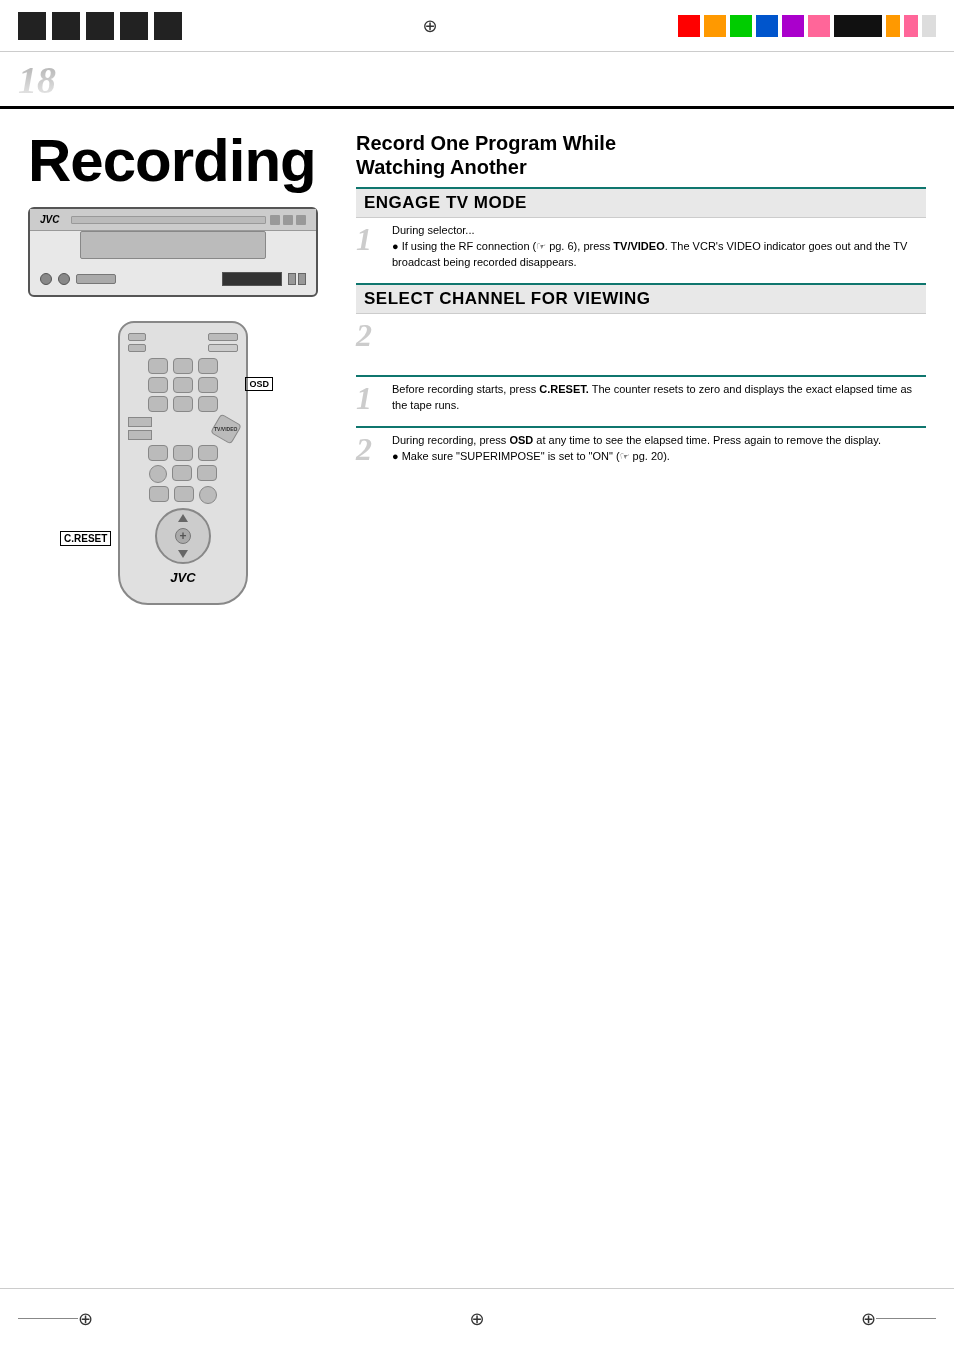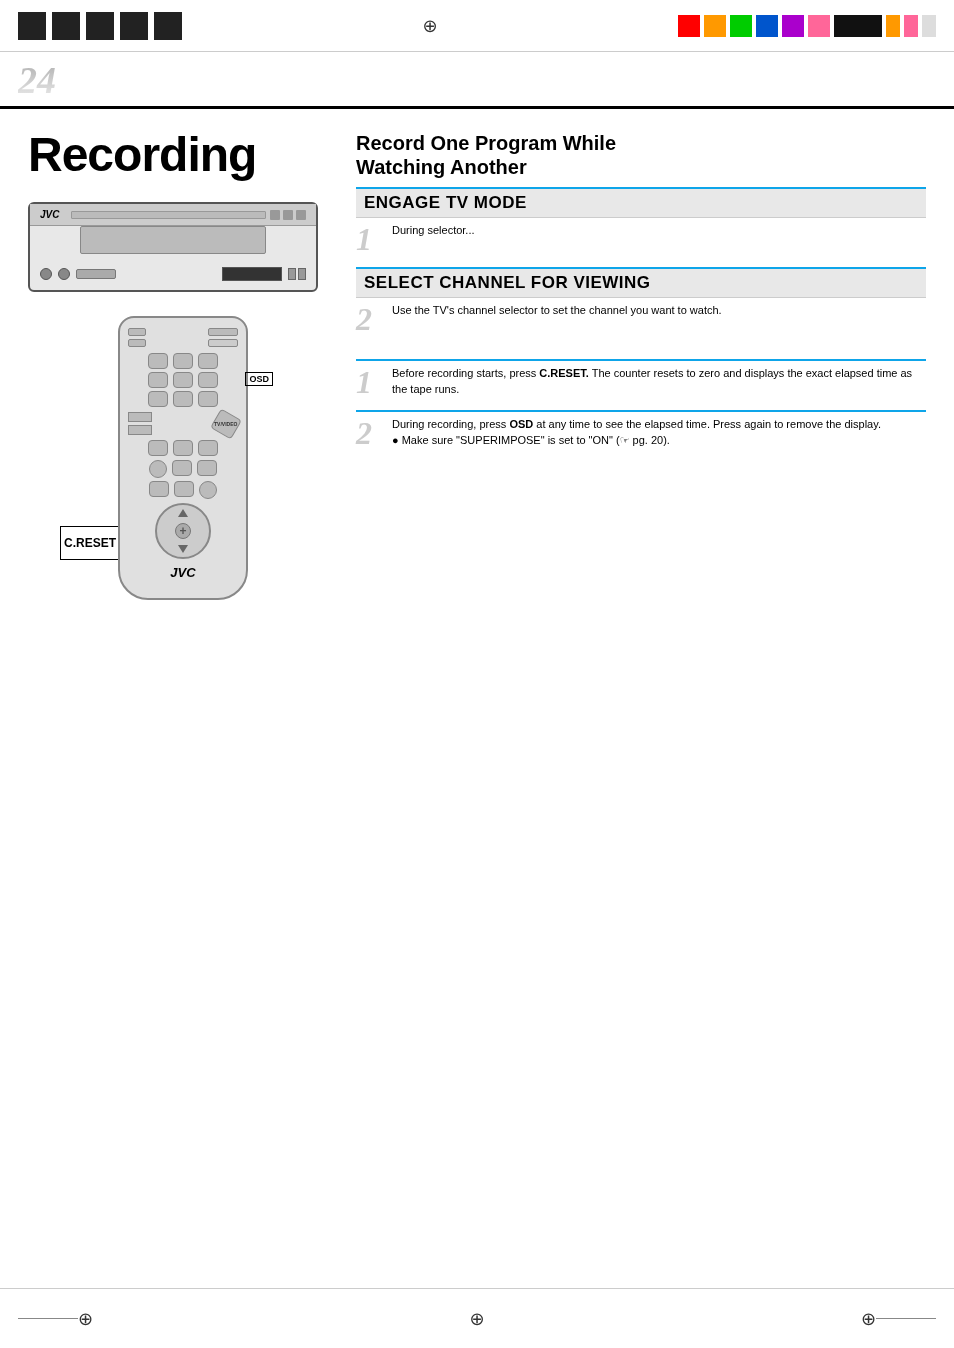--- a/index.html
+++ b/index.html
@@ -82,25 +82,25 @@
     }
 
     
     .left-column {
       width: 310px;
       flex-shrink: 0;
       padding-top: 12px;
     }
 
     .section-title-recording {
-      font-size: 48px;
+      font-size: 60px;
       font-weight: 900;
       color: #000;
       line-height: 1;
-      margin-bottom: 23px;
+      margin-bottom: 16px;
       letter-spacing: -1px;
     }
 
     
     .vcr-device {
       width: 290px;
       height: 90px;
       background: #e8e8e8;
       border: 2px solid #555;
       border-radius: 6px;
@@ -226,43 +226,43 @@
       font-size: 13px;
       font-weight: bold;
       font-style: italic;
       color: #000;
       margin-top: 6px;
     }
     .remote-creset-label {
       position: absolute;
       left: -58px;
       top: 210px;
-      font-size: 12px;
+      font-size: 10px;
       font-weight: bold;
       border: 1px solid #000;
-      padding: 9px 3px;
+      padding: 1px 3px;
       white-space: nowrap;
     }
 
     
     .right-column {
       flex: 1;
       padding-top: 12px;
     }
 
     .section-heading {
       font-size: 20px;
       font-weight: bold;
       color: #000;
       margin-bottom: 8px;
       line-height: 1.2;
     }
 
     .step-container {
-      border-top: 2px solid #0ea5e9;
+      border-top: 2px solid #0f766e;
       margin-bottom: 4px;
     }
 
     .step-header {
       background: #e8e8e8;
       padding: 4px 8px;
       border-bottom: 1px solid #ccc;
     }
 
     .step-title {
@@ -382,21 +382,21 @@
       <div class="color-block" style="background:#aa00cc;"></div>
       <div class="color-block" style="background:#ff6699;"></div>
       <div class="black-strip"></div>
       <div class="color-block" style="background:#ff9900;width:14px;"></div>
       <div class="color-block" style="background:#ff6699;width:14px;"></div>
       <div class="color-block" style="background:#dddddd;width:14px;"></div>
     </div>
   </div>
 
   <div class="page-header">
-    <div class="page-number">24</div>
+    <div class="page-number">18</div>
   </div>
 
   <div class="content-body">
 
     <div class="left-column">
 
       <div class="section-title-recording">Recording</div>
 
       <div class="vcr-device">
         <div class="vcr-top-strip">
@@ -516,32 +516,34 @@
 
       <div class="step-container">
         <div class="step-header">
           <div class="step-title">ENGAGE TV MODE</div>
         </div>
         <div class="step-body">
           <div class="step-number">1</div>
           <div class="step-text">
             <span>During selector...</span>
             <ul>
+              <li>
+                If using the RF connection (☞ pg. 6), press <b>TV/VIDEO</b>. The VCR's VIDEO indicator goes out and the TV broadcast being recorded disappears.
+              </li>
             </ul>
           </div>
         </div>
       </div>
 
       <div class="step-container">
         <div class="step-header">
           <div class="step-title">SELECT CHANNEL FOR VIEWING</div>
         </div>
         <div class="step-body">
           <div class="step-number">2</div>
-          <div class="step-text">Use the TV's channel selector to set the channel you want to watch.</div>
         </div>
       </div>
 
       <div class="section-gap"></div>
 
 
       <div class="step-container">
         <div class="step-body">
           <div class="step-number">1</div>
           <div class="step-text">

